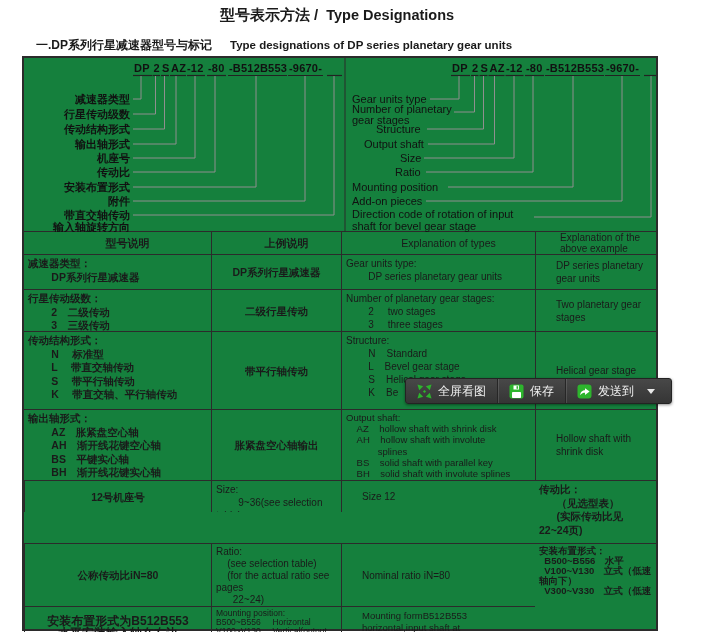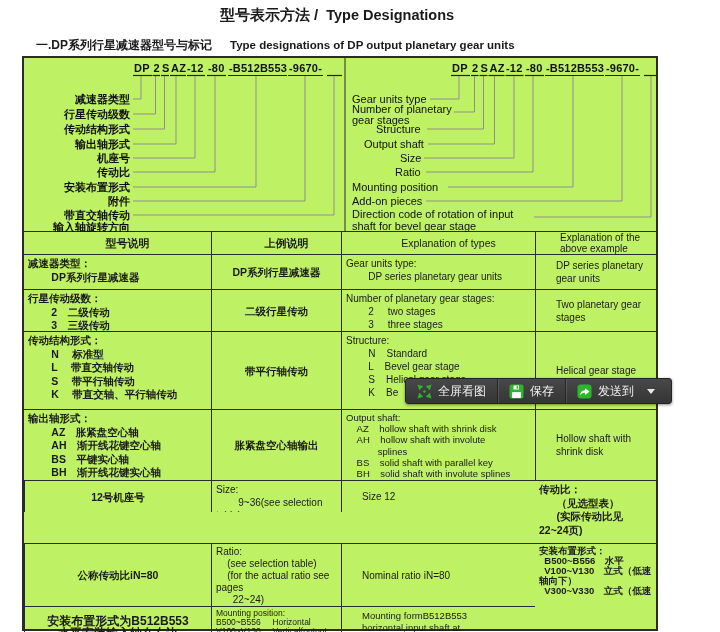--- a/index.html
+++ b/index.html
@@ -9,21 +9,21 @@
     font-family:"Liberation Sans","DejaVu Sans",sans-serif;
     -webkit-font-smoothing:antialiased;
   }
   .page-title{position:absolute;top:6px;left:0;width:674px;text-align:center;font-size:15px;font-weight:bold;}
   .page-title .en{margin-left:8px;font-size:14.5px;}
   .subtitle{position:absolute;top:37px;left:36px;font-size:12px;font-weight:bold;white-space:nowrap;}
   .subtitle .en{margin-left:18px;font-size:11.5px;}
 
   .doc-table{
     position:absolute;left:22px;top:56px;width:636px;height:575px;
-    border:2px solid #2b2b2b;box-sizing:border-box;background:#bef264;
+    border:2px solid #2b2b2b;box-sizing:border-box;background:#15803d;
   }
   .diagram{position:relative;width:632px;height:174px;border-bottom:1px solid #2b2b2b;box-sizing:border-box;}
   .diagram svg{display:block;}
 
   .grid{display:grid;grid-template-columns:187px 130px 194px 121px;}
   .cell{
     box-sizing:border-box;border-left:1px solid #2b2b2b;border-top:1px solid #2b2b2b;
     padding:2px 4px;font-size:10px;line-height:13px;white-space:pre-wrap;overflow:hidden;
   }
   .c-first{border-left:none;}
@@ -61,21 +61,21 @@
   .wire{stroke:#8f8f8f;stroke-width:1;}
   .ul{stroke:#222;stroke-width:1.2;}
 </style>
 </head>
 <body>
 
 <div class="page-title">
   <span>型号表示方法 /</span><span class="en">Type Designations</span>
 </div>
 <div class="subtitle">
-  <span>一.DP系列行星减速器型号与标记</span><span class="en">Type designations of DP output planetary gear units</span>
+  <span>一.DP系列行星减速器型号与标记</span><span class="en">Type designations of DP series planetary gear units</span>
 </div>
 
 <div class="doc-table">
 
   <div class="diagram">
     <svg width="632" height="174" viewBox="0 0 632 174">
 
       <line x1="321" y1="0" x2="321" y2="174" stroke="#2b2b2b" stroke-width="1"></line>
 
       <g>

